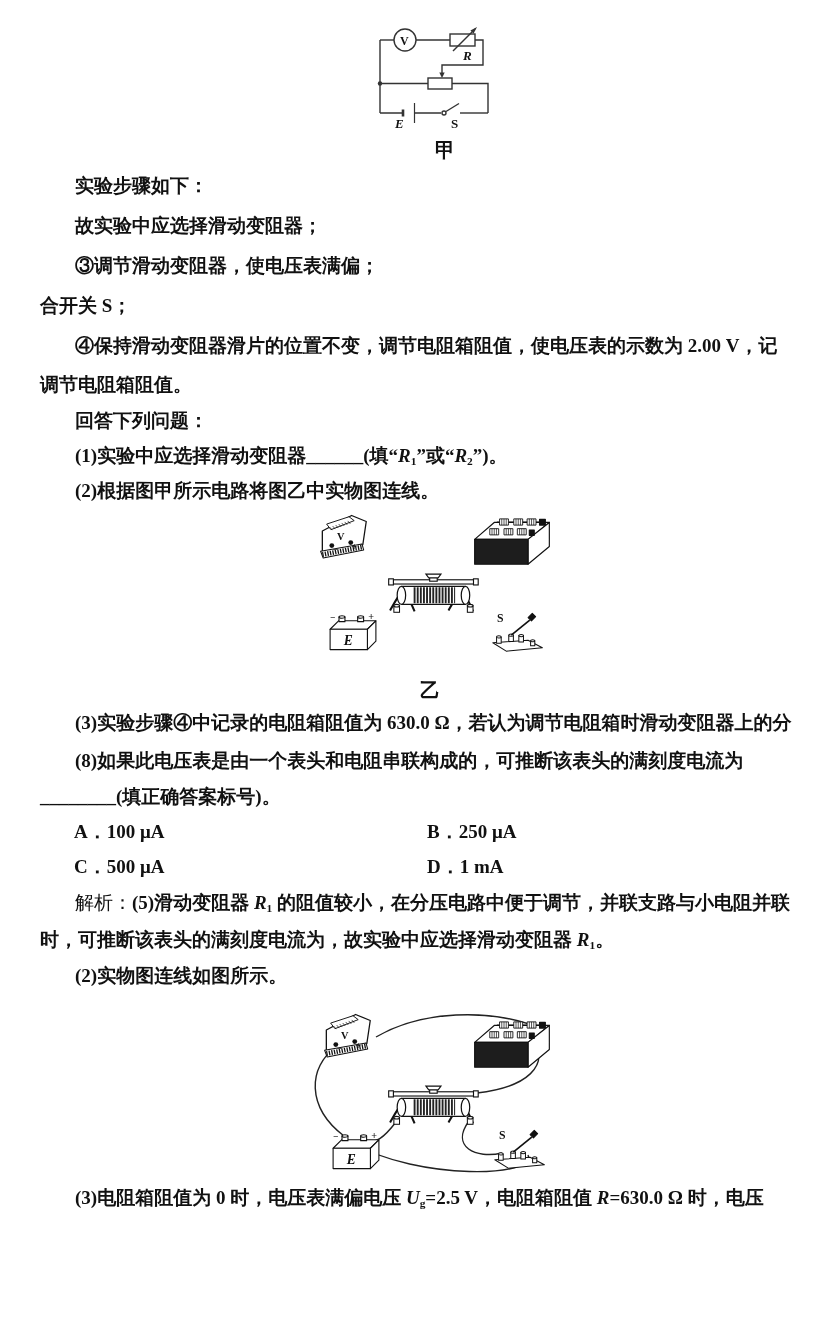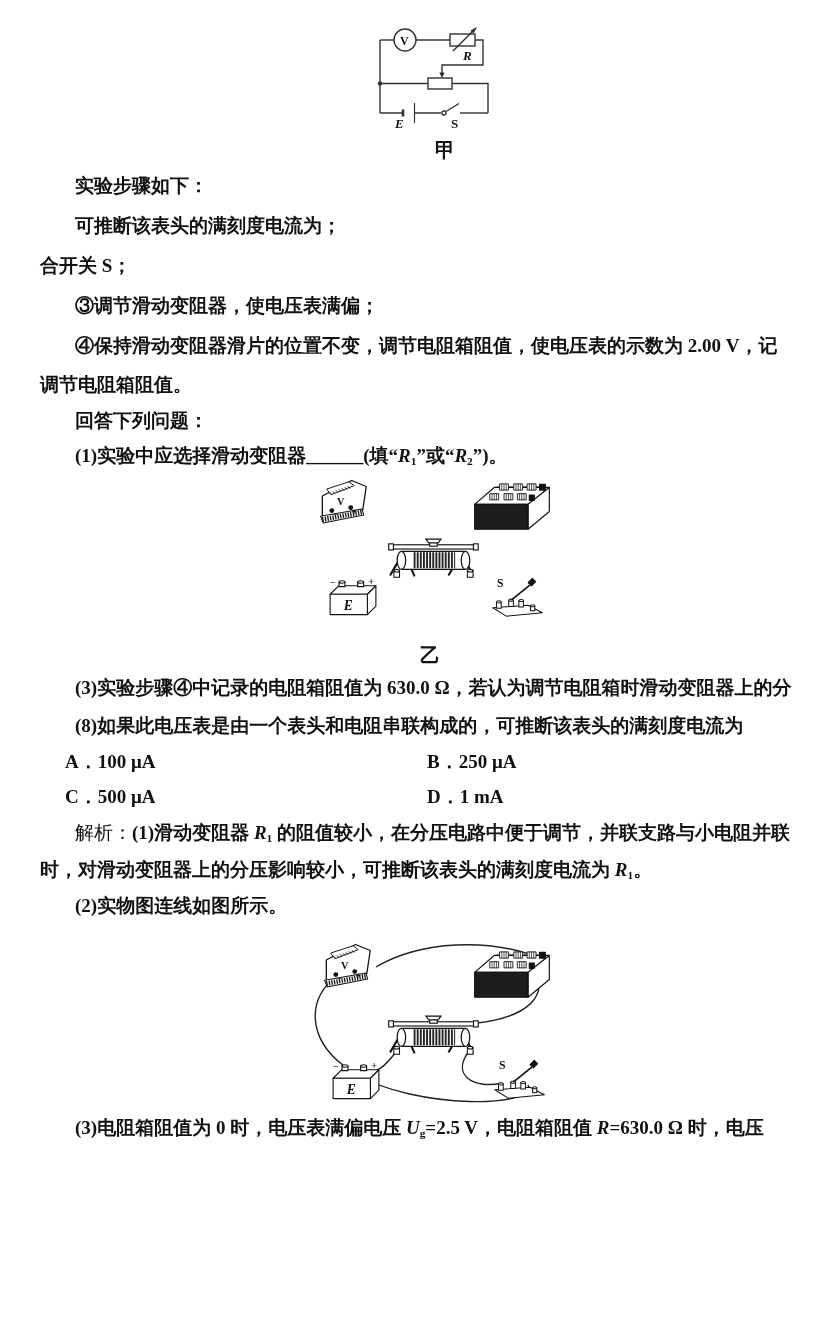--- a/index.html
+++ b/index.html
@@ -18,21 +18,21 @@
   .line{white-space:nowrap;}
   .h40{height:40px;line-height:40px;}
   .h38{height:38px;line-height:38px;}
   .h37{height:37px;line-height:37px;}
   .h35{height:35px;line-height:35px;}
   .indent{padding-left:35px;}
   .sub{font-size:0.6em;vertical-align:-0.25em;}
   .var{font-style:italic;}
   .hei{font-family:"Liberation Sans","DejaVu Sans",sans-serif;font-weight:400;}
   .opts{position:relative;}
-  .optA{margin-left:25px;}
+  .optA{margin-left:34px;}
   .optB{position:absolute;left:387px;font-family:Liberation Serif, serif;}
   .fig-jia{display:block;margin:26px 0 0 325px;}
   .cap{height:32px;line-height:32px;font-size:20px;text-align:center;}
   .cap-jia{margin-left:325px;width:160px;}
   .fig-yi{display:block;margin:0 0 0 260px;}
   .cap-yi{margin-left:260px;width:260px;height:28px;line-height:28px;}
   .fig-ans{display:block;margin:14px 0 0 260px;}
   svg text{font-family:"Liberation Serif","DejaVu Serif",serif;font-weight:700;fill:#111;}
   .symdefs{position:absolute;width:0;height:0;overflow:hidden;}
 </style>
@@ -162,51 +162,53 @@
       <path d="M95 87 H123"></path>
     </g>
     <text x="35" y="19" font-size="12">V</text>
     <text x="98" y="34" font-size="13" font-style="italic">R</text>
     <text x="30" y="102" font-size="13" font-style="italic">E</text>
     <text x="86" y="102" font-size="13">S</text>
   </svg>
   <div class="cap cap-jia">甲</div>
 
   <div class="line h40 indent"><span>实验步骤如下：</span></div>
-  <div class="line h40 indent"><span>可推断该表头的满刻度电流为；</span></div>
+  <div class="line h40 indent"><span>故实验中应选择滑动变阻器；</span></div>
+  <div class="line h40 indent"><span>③调节滑动变阻器，使电压表满偏；</span></div>
   <div class="line h40"><span>合开关 S；</span></div>
-  <div class="line h40 indent"><span>③调节滑动变阻器，使电压表满偏；</span></div>
   <div class="line h40 indent"><span>④保持滑动变阻器滑片的位置不变，调节电阻箱阻值，使电压表的示数为 2.00 V，记</span></div>
   <div class="line h37"><span>调节电阻箱阻值。</span></div>
   <div class="line h35 indent"><span>回答下列问题：</span></div>
   <div class="line h35 indent"><span>(1)实验中应选择滑动变阻器______(填“</span><span class="var">R</span><span class="sub">1</span><span>”或“</span><span class="var">R</span><span class="sub">2</span><span>”)。</span></div>
+  <div class="line h35 indent"><span>(2)根据图甲所示电路将图乙中实物图连线。</span></div>
 
   <svg class="fig-yi" viewBox="0 0 260 168" width="260" height="168" xmlns="http://www.w3.org/2000/svg">
     <use href="#sym-volt" x="12" y="4" width="62" height="50"></use>
     <use href="#sym-resbox" x="172" y="8" width="80" height="52"></use>
     <use href="#sym-rheostat" x="85" y="60" width="95" height="49"></use>
     <use href="#sym-battery" x="25" y="106" width="56" height="39"></use>
     <use href="#sym-switch" x="190" y="102" width="56" height="42"></use>
   </svg>
   <div class="cap cap-yi">乙</div>
 
   <div class="line h38 indent"><span>(3)实验步骤④中记录的电阻箱阻值为 630.0 Ω，若认为调节电阻箱时滑动变阻器上的分</span></div>
   <div class="line h37 indent"><span>(8)如果此电压表是由一个表头和电阻串联构成的，可推断该表头的满刻度电流为</span></div>
+  <div class="line h35"><span>________(填正确答案标号)。</span></div>
 
   <div class="line h35 opts">
     <span class="optA">A．100 μA</span>
     <span class="optB">B．250 μA</span>
   </div>
   <div class="line h35 opts">
     <span class="optA">C．500 μA</span>
     <span class="optB">D．1 mA</span>
   </div>
 
-  <div class="line h37 indent"><span class="hei">解析：</span><span>(1)滑动变阻器 </span><span class="var">R</span><span class="sub">1</span><span> 的阻值较小，在分压电路中便于调节，并联支路与小电阻并联</span></div>
-  <div class="line h37"><span>时，对滑动变阻器上的分压影响较小，可推断该表头的满刻度电流为 </span><span class="var">R</span><span class="sub">1</span><span>。</span></div>
+  <div class="line h37 indent"><span class="hei">解析：</span><span>(5)滑动变阻器 </span><span class="var">R</span><span class="sub">1</span><span> 的阻值较小，在分压电路中便于调节，并联支路与小电阻并联</span></div>
+  <div class="line h37"><span>时，可推断该表头的满刻度电流为，故实验中应选择滑动变阻器 </span><span class="var">R</span><span class="sub">1</span><span>。</span></div>
   <div class="line h35 indent"><span>(2)实物图连线如图所示。</span></div>
 
   <svg class="fig-ans" viewBox="0 0 260 172" width="260" height="172" xmlns="http://www.w3.org/2000/svg">
     <g stroke="#222" stroke-width="1.4" fill="none">
       <path d="M76 30 C120 4 190 0 242 22"></path>
       <path d="M233 33 C250 58 228 80 177 86"></path>
       <path d="M36 40 C8 60 6 100 44 129"></path>
       <path d="M62 131 C74 141 86 128 96 115"></path>
       <path d="M169 114 C150 140 176 152 202 146"></path>
       <path d="M228 148 C238 170 120 174 52 136"></path>

